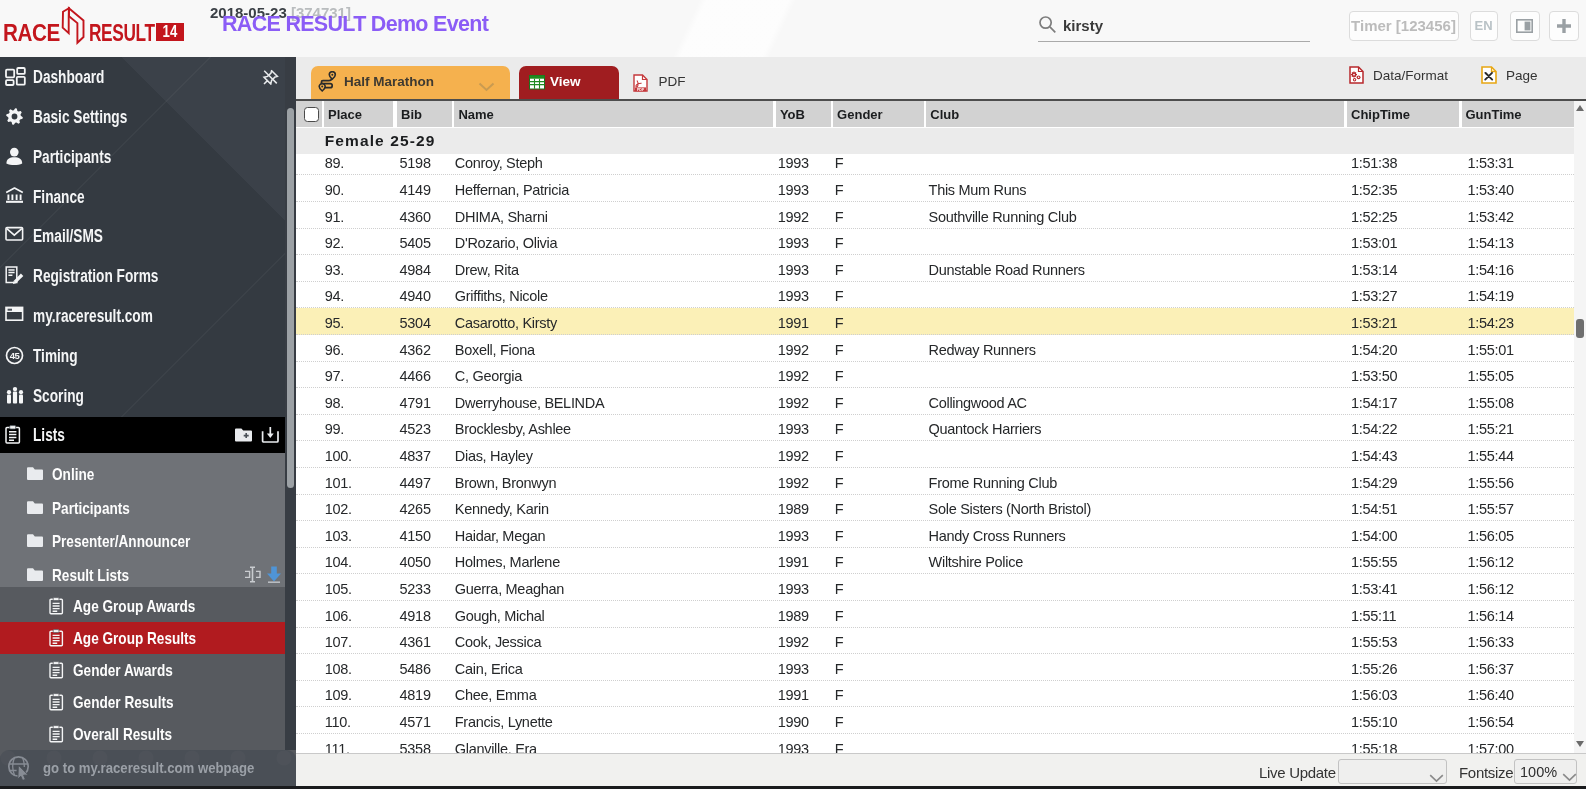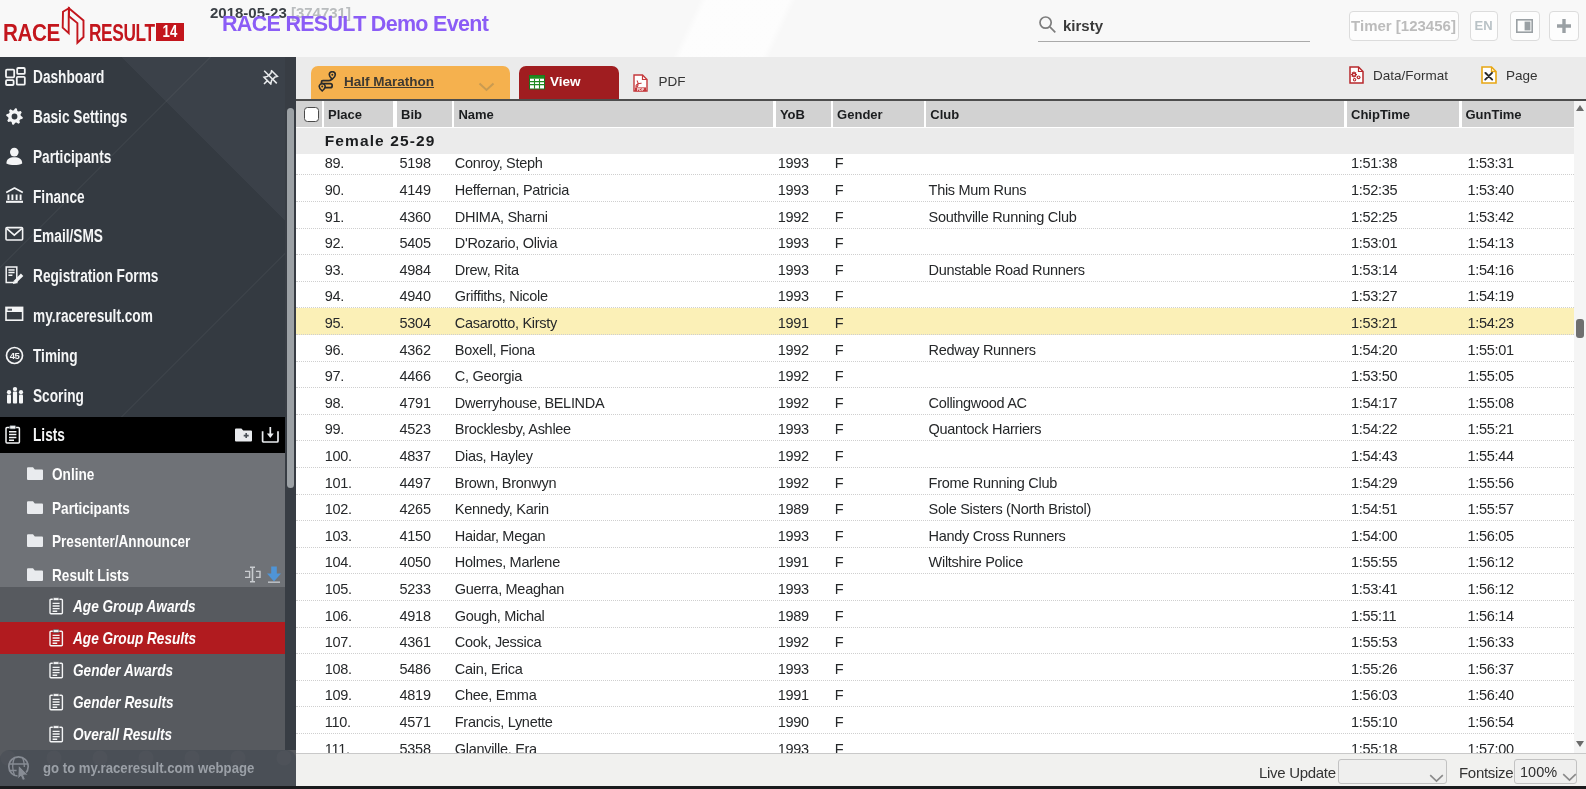--- a/index.html
+++ b/index.html
@@ -39,42 +39,42 @@
 #listsrow { position:absolute; left:0; top:360px; width:296px; height:36.3px; background:#000000; }
 #listsrow .mic { top:8px; left:5px; }
 #listsrow .mlbl { top:8px; }
 #listsrow .ric1 { position:absolute; left:234px; top:10px; }
 #listsrow .ric2 { position:absolute; left:261px; top:9px; }
 .srow { position:absolute; left:0; width:296px; height:33.5px; background:#6f7277; }
 .sic { position:absolute; left:25.7px; top:13px; }
 .slbl { position:absolute; left:51.5px; top:12.2px; font-size:17px; font-weight:bold; color:#fdfdfd;
   transform:scaleX(0.80); transform-origin:left top; white-space:nowrap; }
 #ssubzone { position:absolute; left:0; top:530.3px; width:296px; height:199.2px; background:#575a5f; }
-.ssrow { position:absolute; left:0; width:296px; height:31.8px;font-style:italic; }
+.ssrow { position:absolute; left:0; width:296px; height:31.8px; }
 .ssrow.sel { background:#b11b1f; }
 .ssic { position:absolute; left:49px; top:7px; }
 .sslbl { position:absolute; left:72.5px; top:7px; font-size:17px; font-weight:bold; color:#fdfdfd;
   transform:scaleX(0.80); transform-origin:left top; white-space:nowrap; }
 #sfoot { position:absolute; left:0; top:692.5px; width:296px; height:37px; background:#4a4f56;
   border-radius:9px 9px 0 0;
   background-image: radial-gradient(circle 8px at 8px 8px, rgba(255,255,255,0.02) 0 7px, rgba(0,0,0,0) 8px);
   background-size:46px 37px; }
 #sfoot .g { position:absolute; left:7px; top:5px; }
 #sfoot .t { position:absolute; left:43px; top:9px; font-size:15.5px; font-weight:bold; color:#9ba0a7;
   transform:scaleX(0.85); transform-origin:left top; white-space:nowrap;}
 #sbtrack { left:285px; top:57px; width:11px; height:692.5px; background:#383d44; }
 #sbthumb { position:absolute; left:1.5px; top:51px; width:7px; height:380px; background:#9ca1a5; border-radius:3.5px; }
 
 
 #main { left:296px; top:57px; width:1290px; height:729.5px; background:#fff; overflow:hidden; }
 #tabstrip { position:absolute; left:0; top:0; width:1290px; height:43.5px; background:#ebebeb; border-bottom:2px solid #4d4d4d; }
 .tab { position:absolute; top:8.5px; height:33px; border-radius:7px 7px 0 0; }
 #tabHM { left:15px; width:199px; background:#f5b14e; }
 #tabHM .ri { position:absolute; left:7px; top:5.5px; }
-#tabHM .tl { position:absolute; left:33px; top:8px; font-size:13.5px; font-weight:bold; color:#3f3a31;text-decoration:underline; }
+#tabHM .tl { position:absolute; left:33px; top:8px; font-size:13.5px; font-weight:bold; color:#3f3a31; }
 #tabHM .ch { position:absolute; left:167px; top:12px; }
 #tabView { left:222.5px; width:100px; background:#a01d20; }
 #tabView .vi { position:absolute; left:10.5px; top:9px; }
 #tabView .tl { position:absolute; left:31.5px; top:8px; font-size:13.5px; font-weight:bold; color:#fff; }
 #tabPDF { left:322.5px; width:100px;text-decoration:underline; }
 #tabPDF .pi { position:absolute; left:14px; top:8px; }
 #tabPDF .tl { position:absolute; left:40px; top:8px; font-size:13.5px; color:#333; }
 #bDF { position:absolute; left:1053px; top:9px; }
 #bDF .i { position:absolute; left:0; top:0; }
 #bDF .t { position:absolute; left:24px; top:2px; font-size:13.5px; color:#333; white-space:nowrap;}

